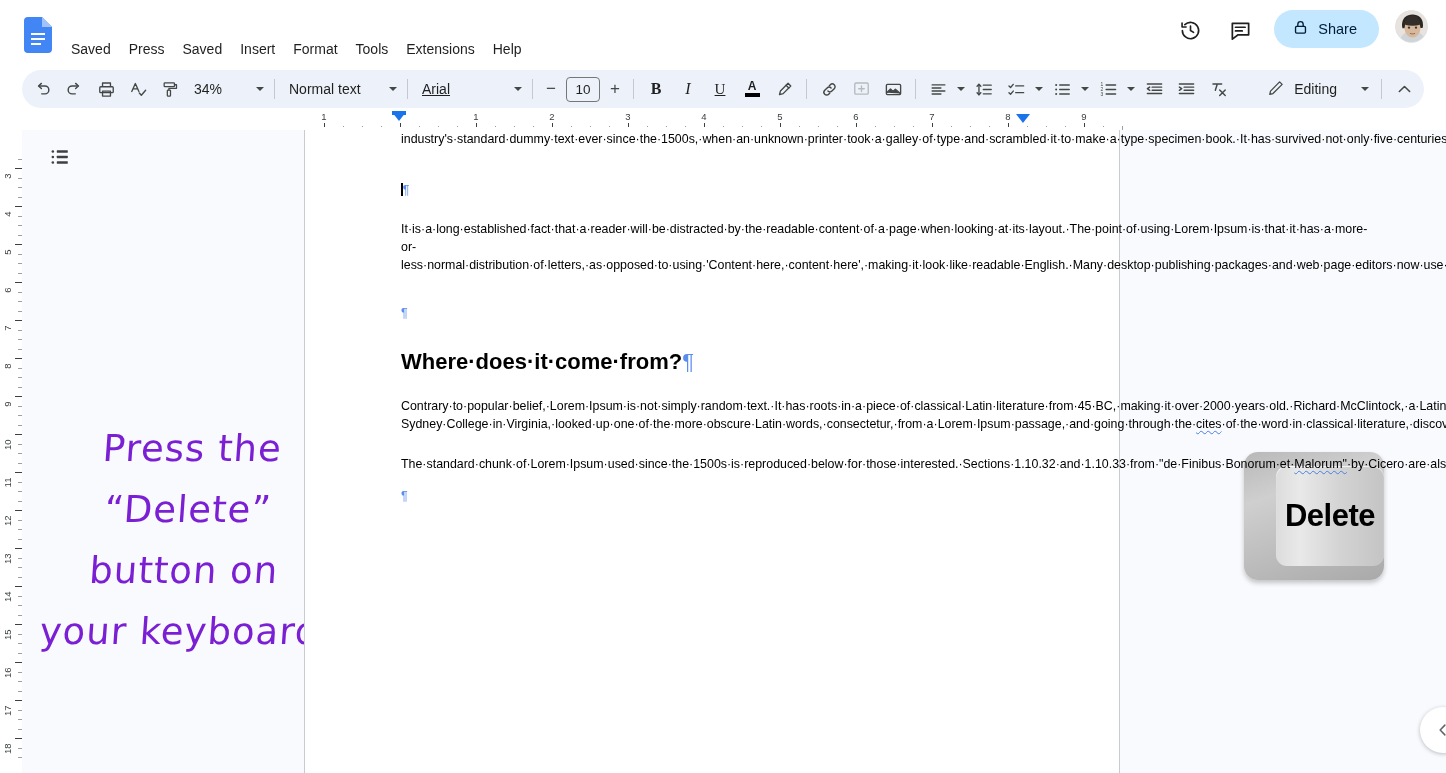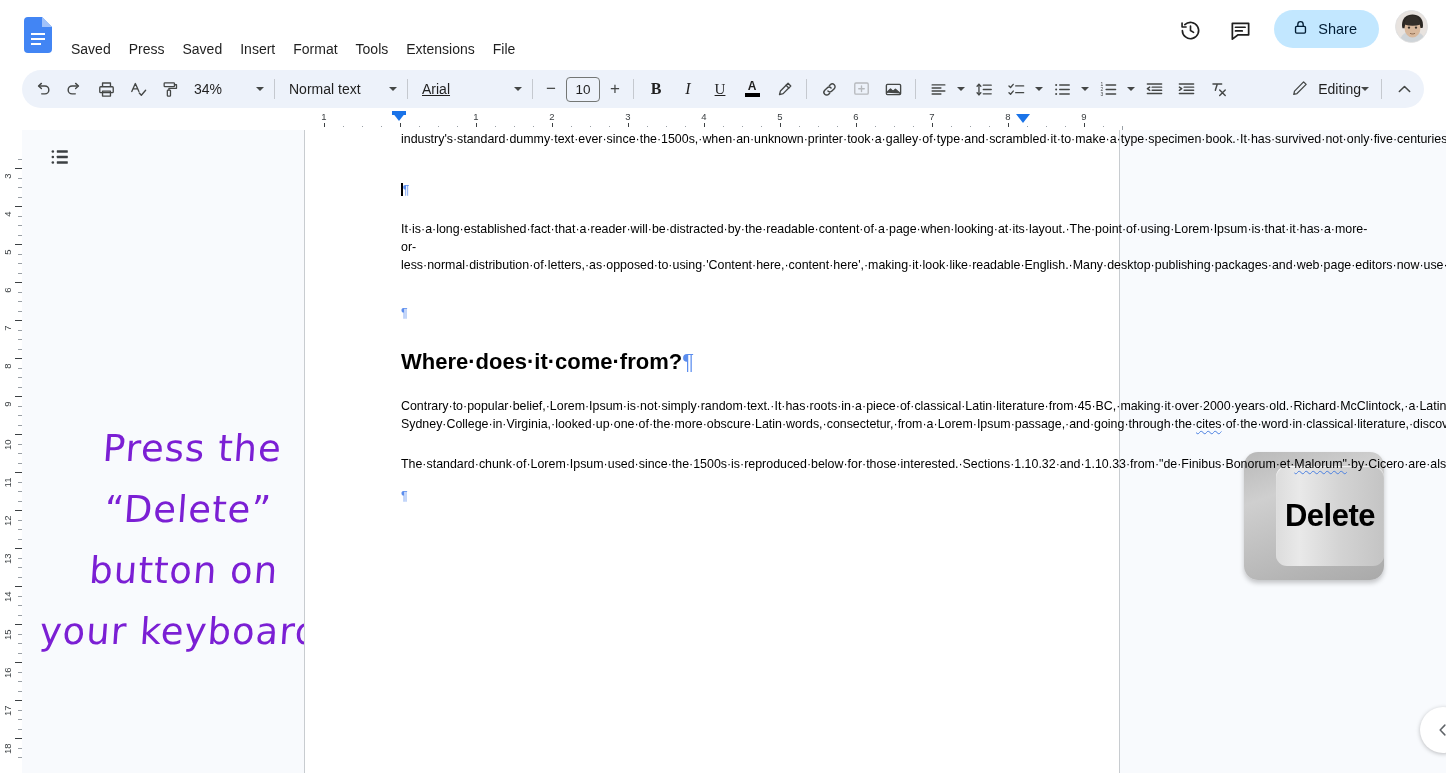--- a/index.html
+++ b/index.html
@@ -148,21 +148,21 @@
     border-right: 4px solid transparent;
     border-top: 4.5px solid #444746;
     display: block;
   }
   .mode-drop {
     display: flex; align-items: center; height: 30px;
     border-radius: 15px; padding: 0 6px 0 8px;
     color: #1f1f1f; font-size: 14px; flex: none;
     margin-left: 6px;
   }
-  .mode-drop .lbl { margin-left: 9px; white-space: nowrap; }
+  .mode-drop .lbl { margin-left: 9px; margin-right: 24px; white-space: nowrap; }
 
   
   .h-ruler {
     position: absolute; left: 0; top: 110px;
     width: 1446px; height: 20px;
     background: #ffffff;
     overflow: hidden;
   }
   .h-ruler .track {
     position: absolute; left: 0; top: 0;
@@ -357,21 +357,21 @@
 
 
     <div class="menubar">
       <div class="menu-item">Saved</div>
       <div class="menu-item">Press</div>
       <div class="menu-item">Saved</div>
       <div class="menu-item">Insert</div>
       <div class="menu-item">Format</div>
       <div class="menu-item">Tools</div>
       <div class="menu-item">Extensions</div>
-      <div class="menu-item">File</div>
+      <div class="menu-item">Help</div>
     </div>
 
     <div class="header-right">
       <div class="hr-icon">
         <svg width="23" height="23" viewBox="0 0 24 24" fill="none" stroke="currentColor" stroke-width="1.7">
           <path d="M3.5 12a8.5 8.5 0 1 0 2.6-6.1" stroke-linecap="round"></path>
           <path d="M3.2 4.2v4.2h4.2" stroke-linecap="round" stroke-linejoin="round"></path>
           <path d="M12 7.5V12l3.2 2" stroke-linecap="round"></path>
         </svg>
       </div>

